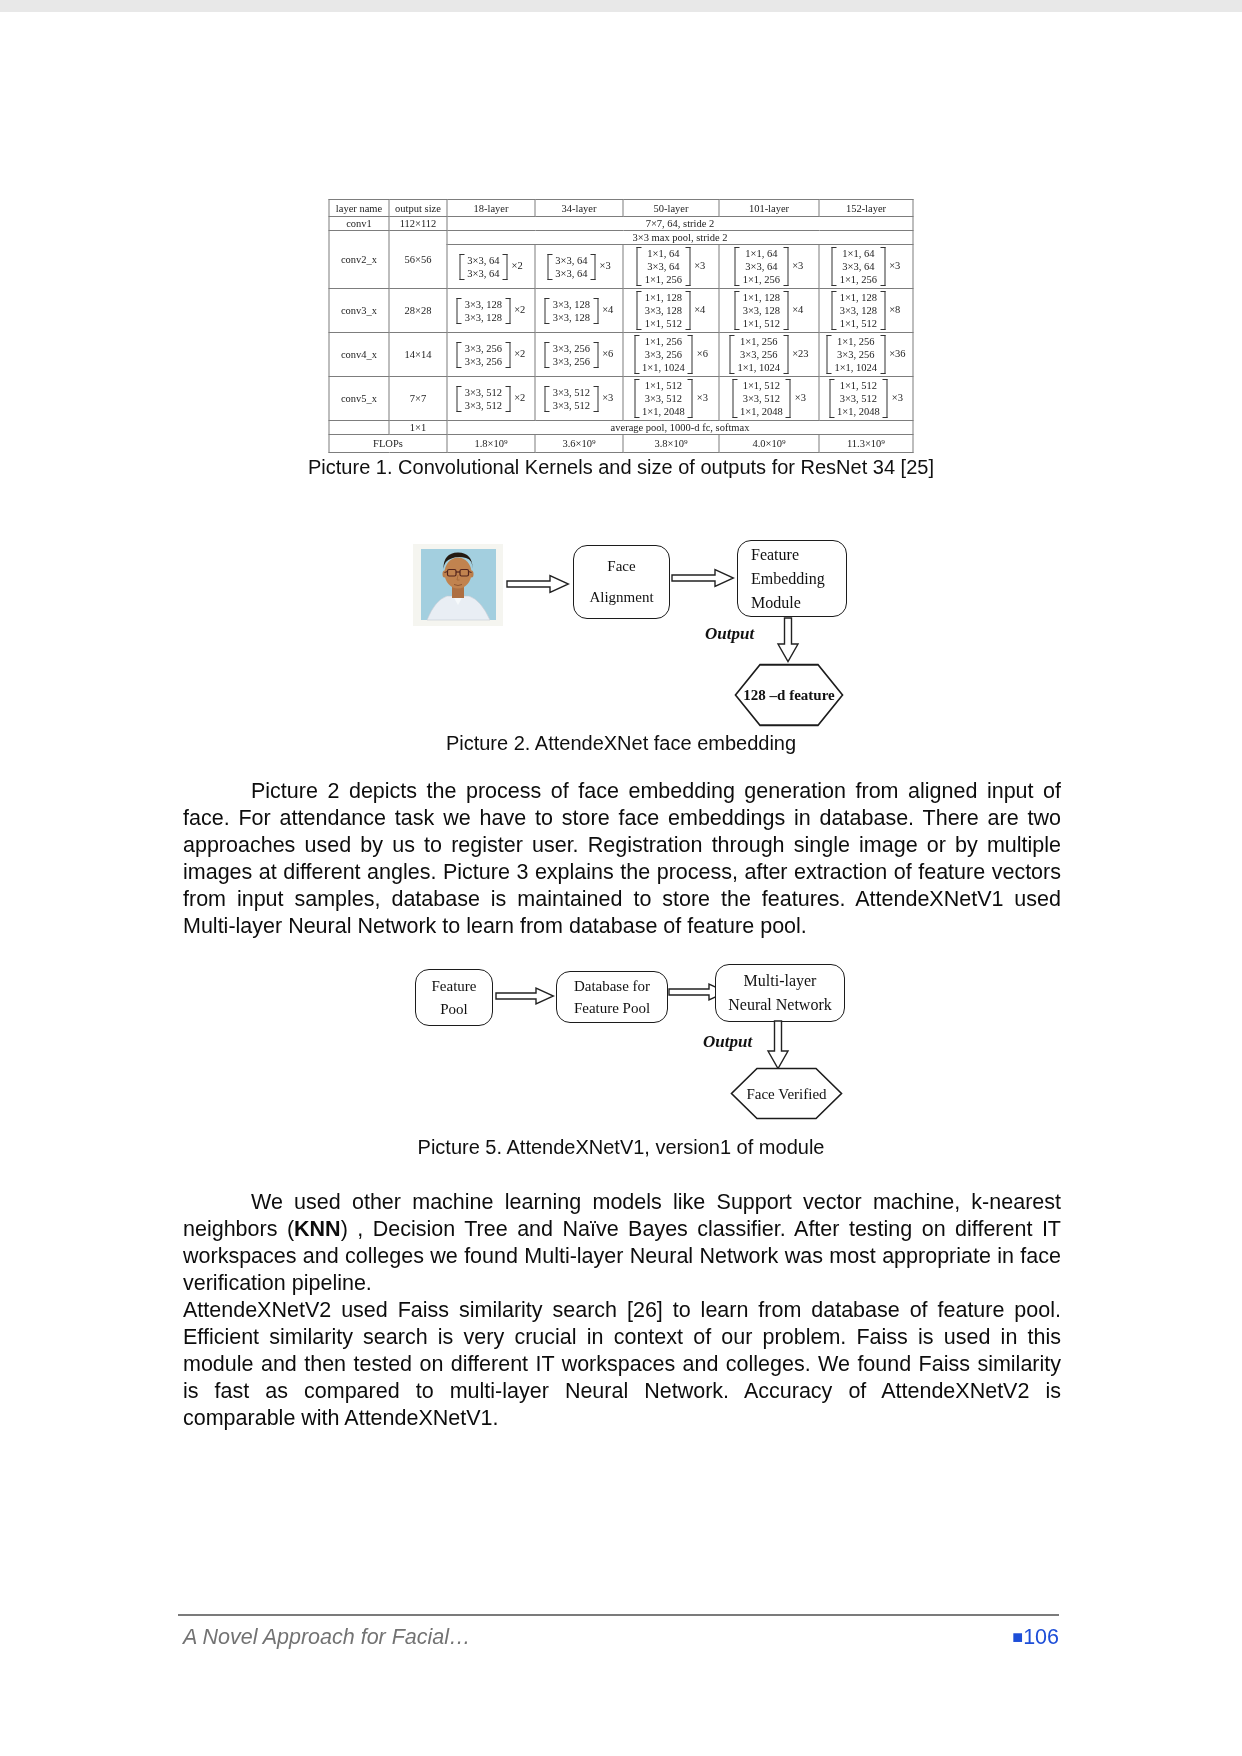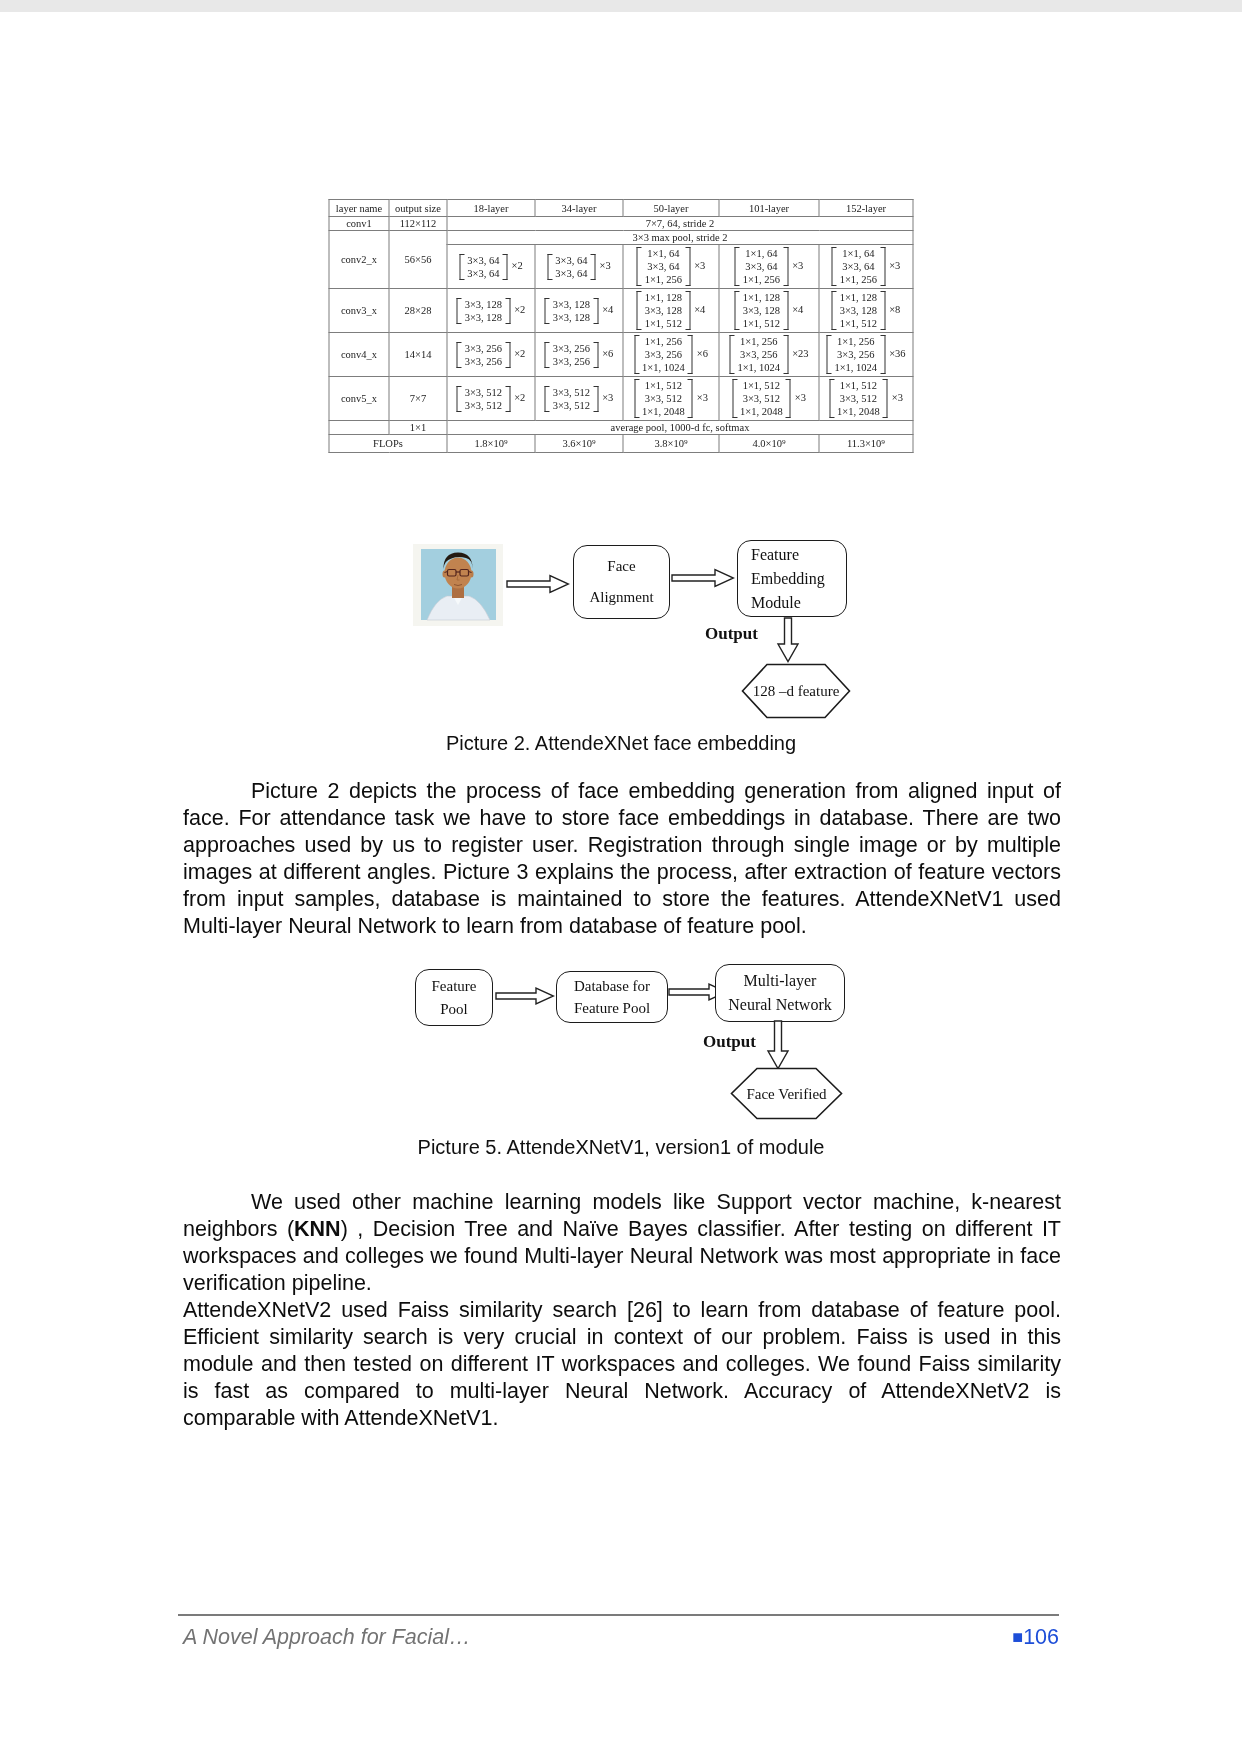--- a/index.html
+++ b/index.html
@@ -38,21 +38,21 @@
 
   
   .diagram { position:absolute; font-family:"Liberation Serif","DejaVu Serif",serif; color:#111; }
   .dbox {
     position:absolute; border:1.6px solid #1c1c1c; border-radius:14px; background:#fff;
     display:flex; flex-direction:column; justify-content:center; text-align:center;
     font-size:15px;
   }
   .dbox .bl { display:block; }
   .harrow, .varrow { position:absolute; }
-  .outlab { position:absolute; font-weight:bold; font-size:17px; }
+  .outlab { position:absolute; font-weight:bold; font-style:italic; font-size:17px; }
   .hex { position:absolute; }
   .hex svg { position:absolute; left:0; top:0; width:100%; height:100%; }
   .hextext { position:absolute; left:0; right:0; top:50%; transform:translateY(-50%);
     text-align:center; font-size:15px; line-height:21px; }
 
   
   .bodytext { position:absolute; left:183px; width:878px; font-size:21.5px; line-height:27px;
     text-align:justify; color:#0d0d0d; }
   .bodytext p { margin:0; }
   p.ind { text-indent:68px; }
@@ -314,20 +314,21 @@
             <td class="lbl" colspan="2">FLOPs</td>
             <td class="flops">1.8×10⁹</td>
             <td class="flops">3.6×10⁹</td>
             <td class="flops">3.8×10⁹</td>
             <td class="flops">4.0×10⁹</td>
             <td class="flops">11.3×10⁹</td>
           </tr>
         </tbody>
     </table>
   </div>
+  <div class="caption" style="top:444px;">Picture 1. Convolutional Kernels and size of outputs for ResNet 34 [25]</div>
 
   <div class="diagram" style="left:413px; top:528px; width:436px; height:180px;">
     <svg style="position:absolute; left:0; top:4px;" width="90" height="82" viewBox="0 0 90 82">
       <rect width="90" height="82" fill="#f5f5f0"></rect>
       <rect x="8" y="5" width="75" height="71" fill="#a3cfdf"></rect>
       <path d="M14 76 Q22 56 34 52 L56 52 Q68 56 77 76 Z" fill="#e9eef4" stroke="#c4cbd3" stroke-width="0.6"></path>
       <path d="M40 52 L45 61 L50 52 Z" fill="#f6f9fb"></path>
       <rect x="39" y="42" width="12" height="12" fill="#ad6f42"></rect>
       <ellipse cx="31.5" cy="30" rx="2" ry="3.5" fill="#b97c49"></ellipse>
       <ellipse cx="58.5" cy="30" rx="2" ry="3.5" fill="#b97c49"></ellipse>
@@ -353,21 +354,21 @@
     </svg>
     <div class="dbox" style="left:324px; top:0; width:110px; height:77px; line-height:24px; text-align:left; padding-left:13px; box-sizing:border-box; font-size:16px;">
       <span class="bl">Feature</span>
       <span class="bl">Embedding</span>
       <span class="bl">Module</span>
     </div>
     <div class="outlab" style="left:292px; top:84px;">Output</div>
     <svg class="varrow" style="left:362px; top:77px;" width="26" height="46" viewBox="0 0 26 46">
       <path d="M9.5 1 V27 H3 L13 44.5 L23 27 H16.5 V1 Z" fill="#fff" stroke="#222" stroke-width="1.4"></path>
     </svg>
-    <div class="hex" style="left:328px; top:123px; width:110px; height:56px;">
+    <div class="hex" style="left:321px; top:123px; width:110px; height:64px;font-weight:bold;">
       <svg viewBox="0 0 110 56" preserveAspectRatio="none">
         <polygon points="26,1.5 84,1.5 108.5,28 84,54.5 26,54.5 1.5,28" fill="#fff" stroke="#1c1c1c" stroke-width="1.6"></polygon>
       </svg>
       <div class="hextext">
         <span class="bl">128 –d</span>
         <span class="bl">feature</span>
       </div>
     </div>
   </div>
   <div class="caption" style="top:720px;">Picture 2. AttendeXNet face embedding</div>

